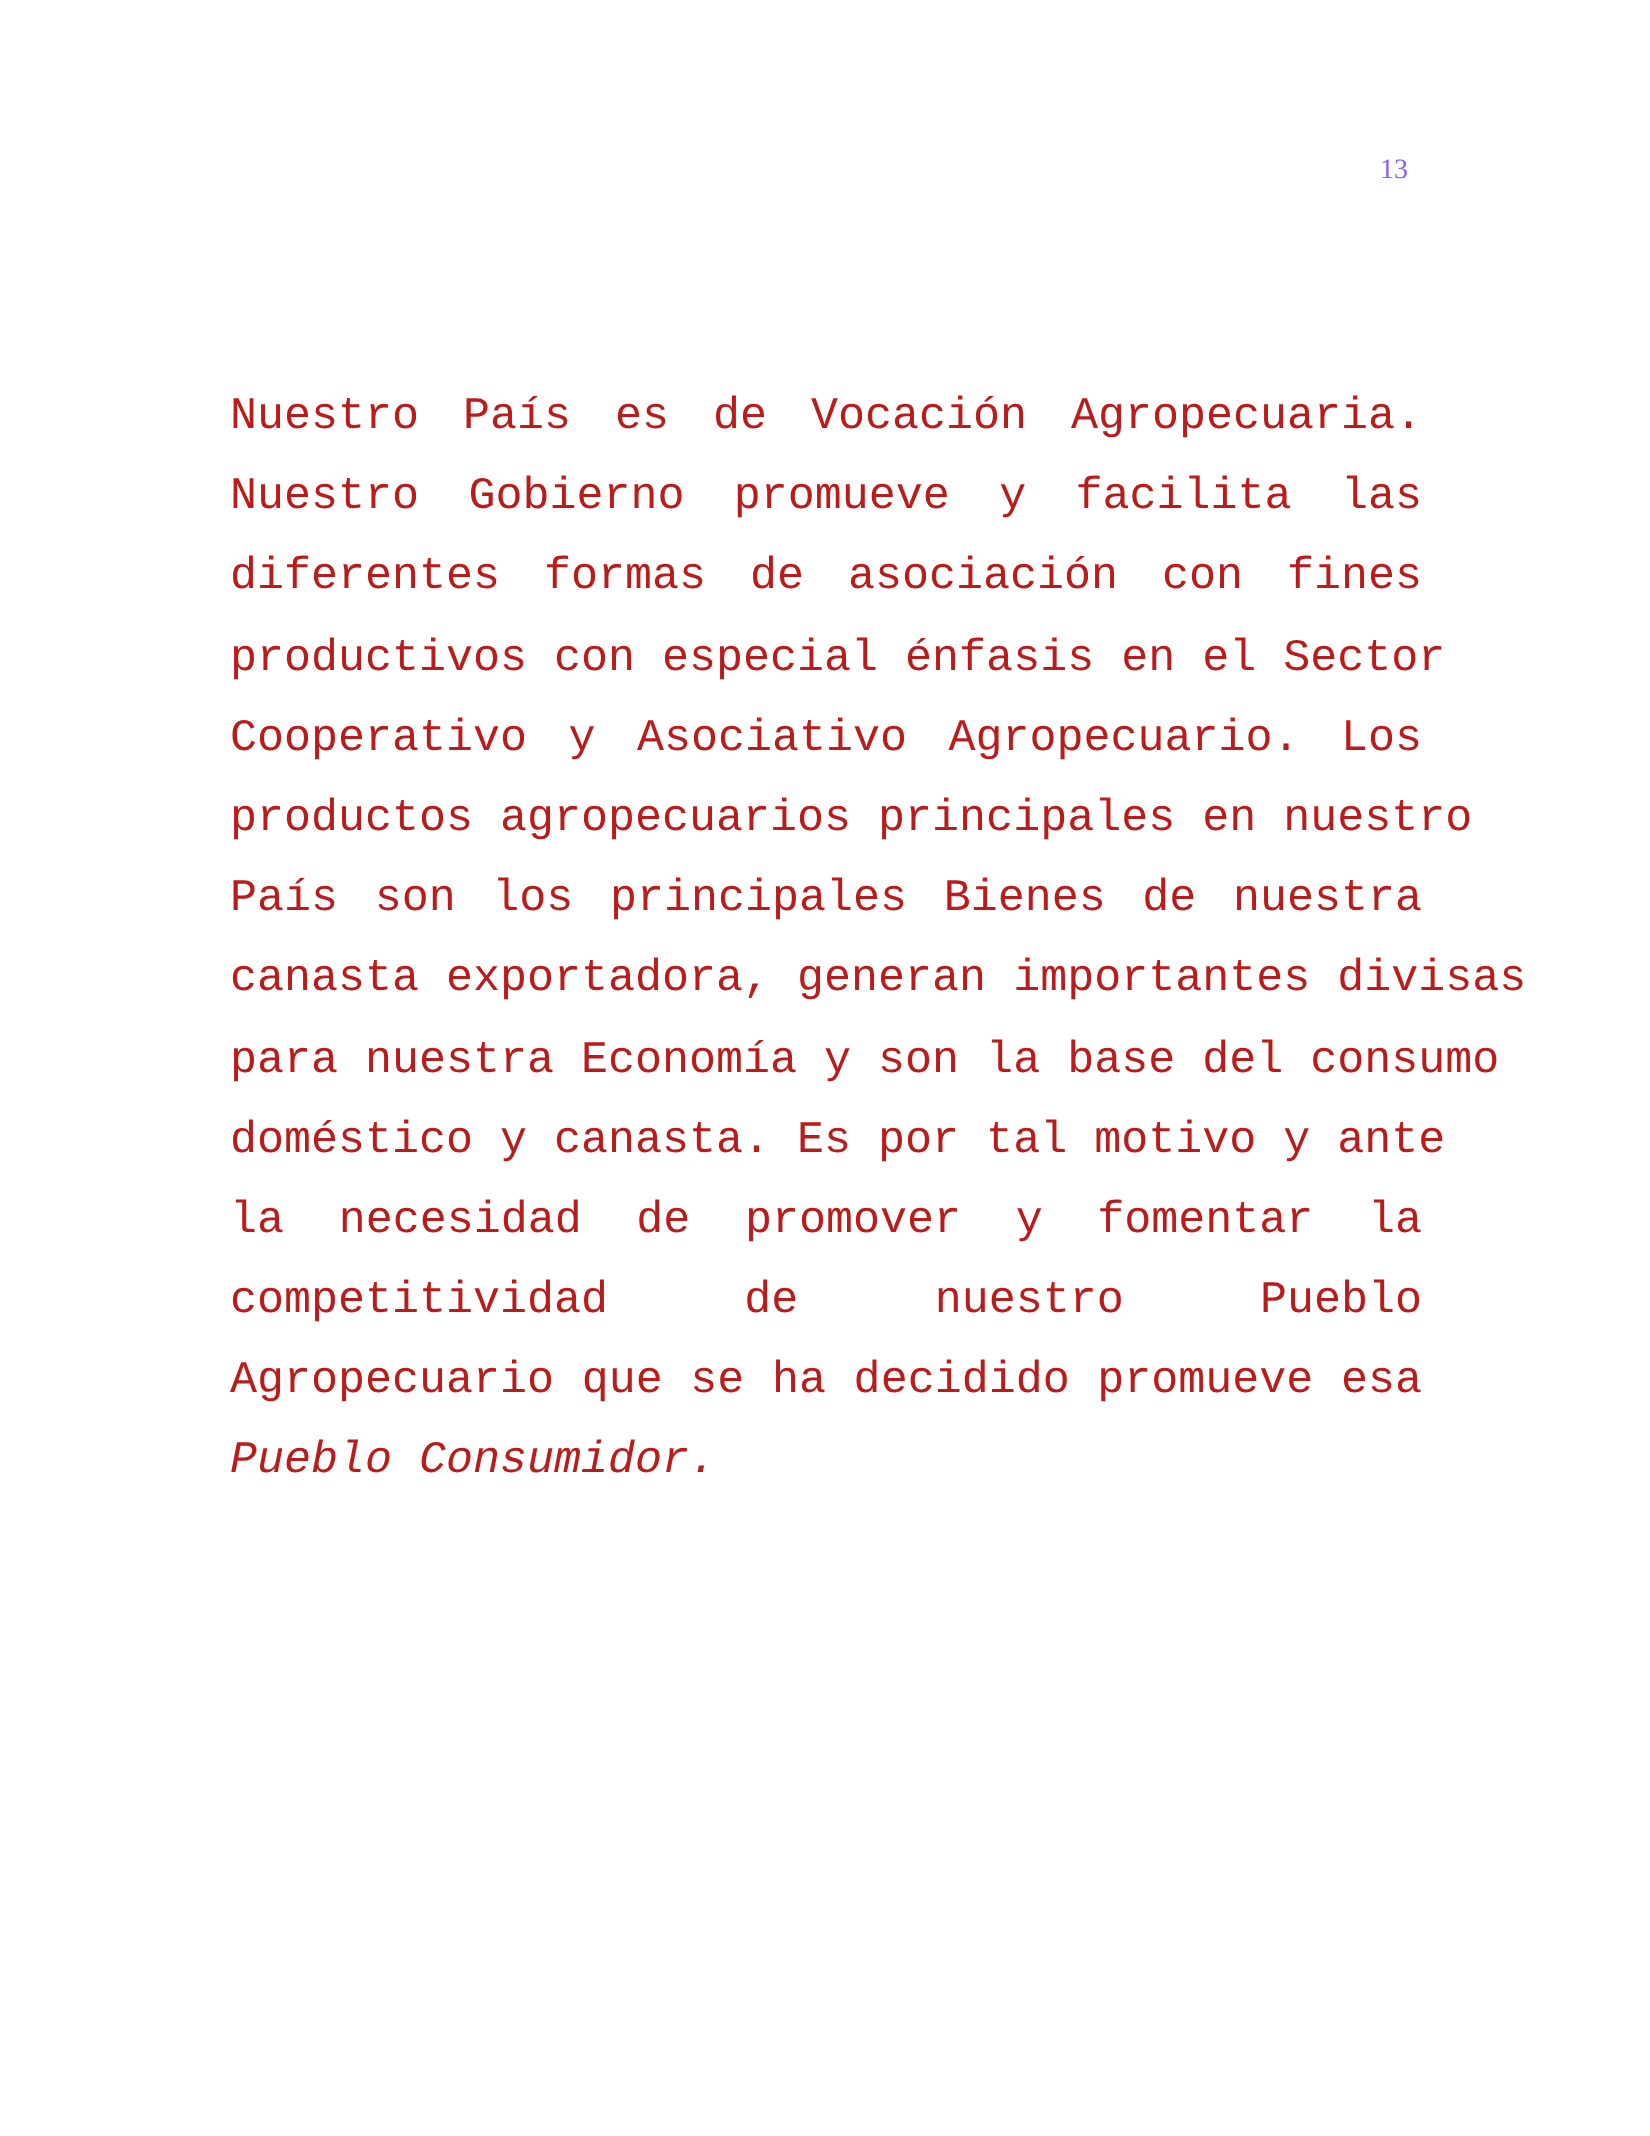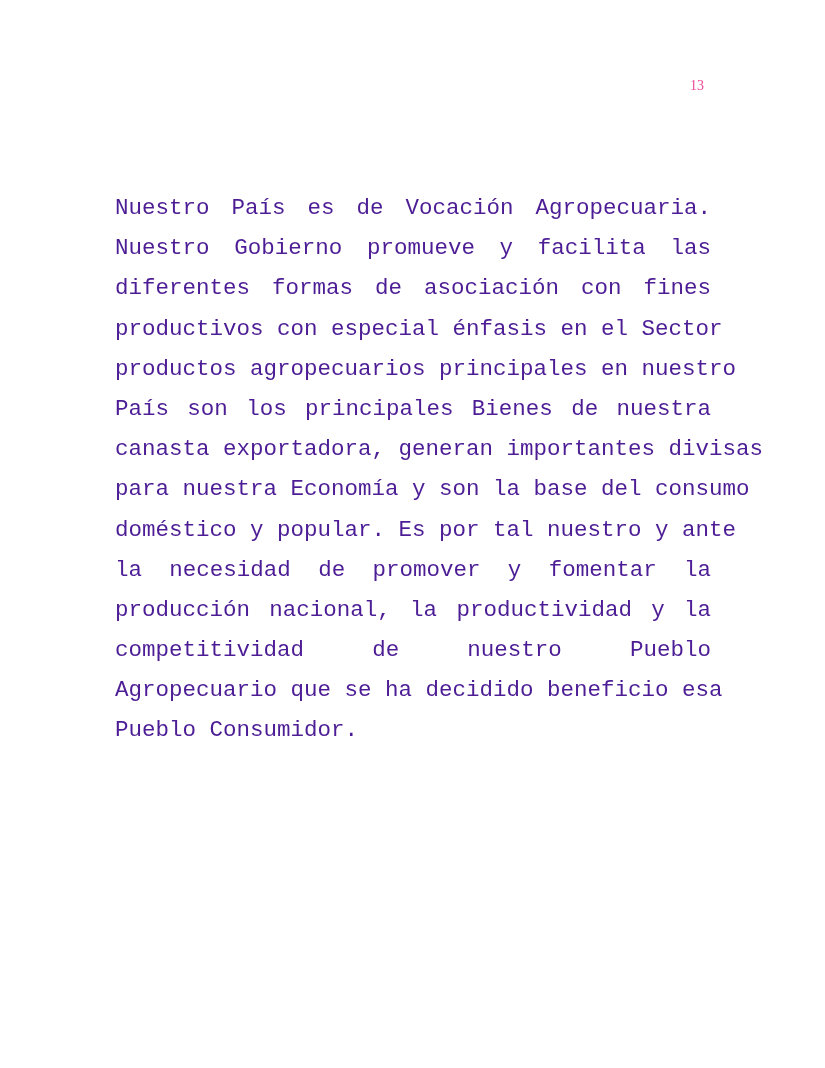--- a/index.html
+++ b/index.html
@@ -12,56 +12,57 @@
       height: 1068px;
       position: relative;
       overflow: hidden;
     }
     .page-number {
       position: absolute;
       left: 690px;
       top: 78px;
       font-family: "Liberation Serif", serif;
       font-size: 14px;
-      color: #ec4899;
+      color: #8b5cf6;
     }
     .body-text {
       position: absolute;
       left: 115px;
       top: 188px;
       width: 596px;
       font-family: "Liberation Mono", monospace;
       font-size: 22.5px;
-      color: #4c1d95;
+      color: #b91c1c;
     }
     .line {
       display: block;
       height: 40.2px;
       line-height: 40.2px;
       white-space: nowrap;
       text-align: justify;
       text-align-last: justify;
     }
     .line.last {
       text-align-last: left;
+      font-style: italic;
     }
   </style>
 </head>
 <body>
 
 <div class="page-number">13</div>
 
 <div class="body-text">
   <span class="line">Nuestro País es de Vocación Agropecuaria.</span>
   <span class="line">Nuestro Gobierno promueve y facilita las</span>
   <span class="line">diferentes formas de asociación con fines</span>
   <span class="line">productivos con especial énfasis en el Sector</span>
+  <span class="line">Cooperativo y Asociativo Agropecuario. Los</span>
   <span class="line">productos agropecuarios principales en nuestro</span>
   <span class="line">País son los principales Bienes de nuestra</span>
   <span class="line">canasta exportadora, generan importantes divisas</span>
   <span class="line">para nuestra Economía y son la base del consumo</span>
-  <span class="line">doméstico y popular. Es por tal nuestro y ante</span>
+  <span class="line">doméstico y canasta. Es por tal motivo y ante</span>
   <span class="line">la necesidad de promover y fomentar la</span>
-  <span class="line">producción nacional, la productividad y la</span>
   <span class="line">competitividad de nuestro Pueblo</span>
-  <span class="line">Agropecuario que se ha decidido beneficio esa</span>
+  <span class="line">Agropecuario que se ha decidido promueve esa</span>
   <span class="line last">Pueblo Consumidor.</span>
 </div>
 
 </body></html>

